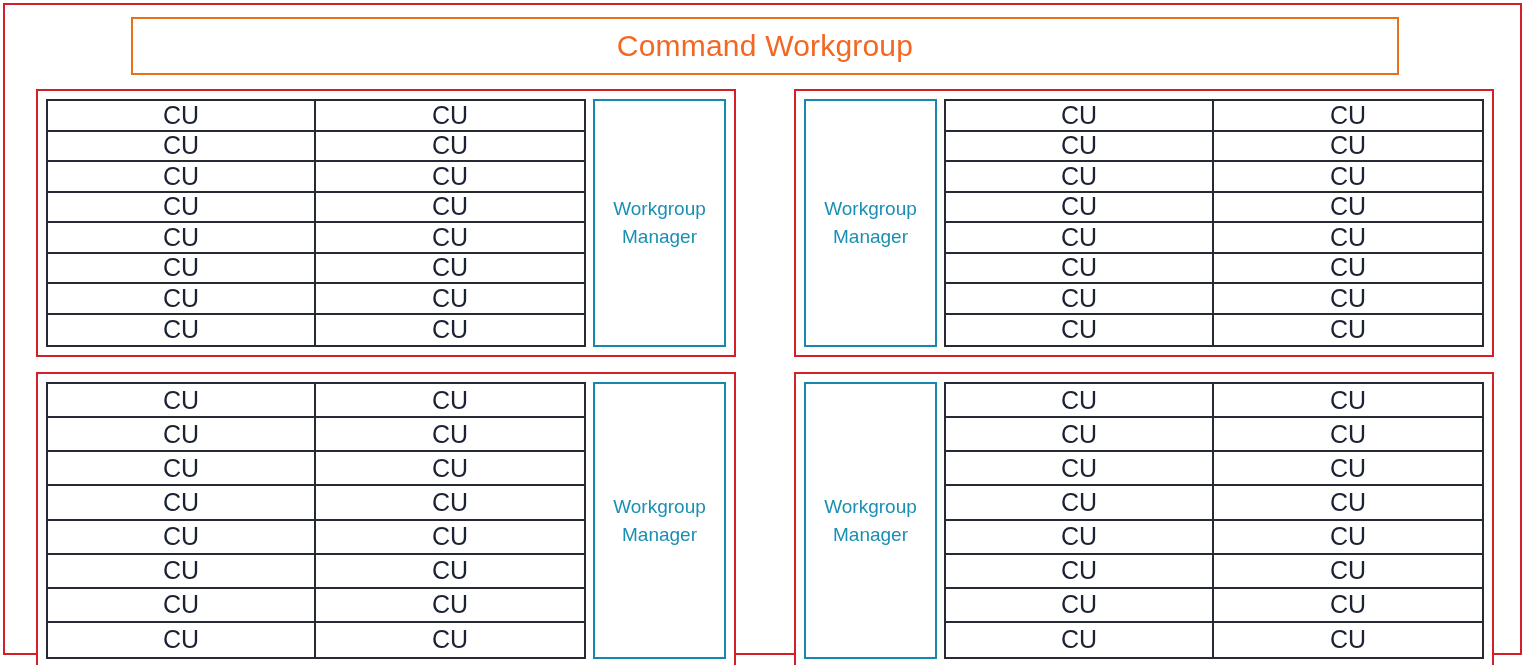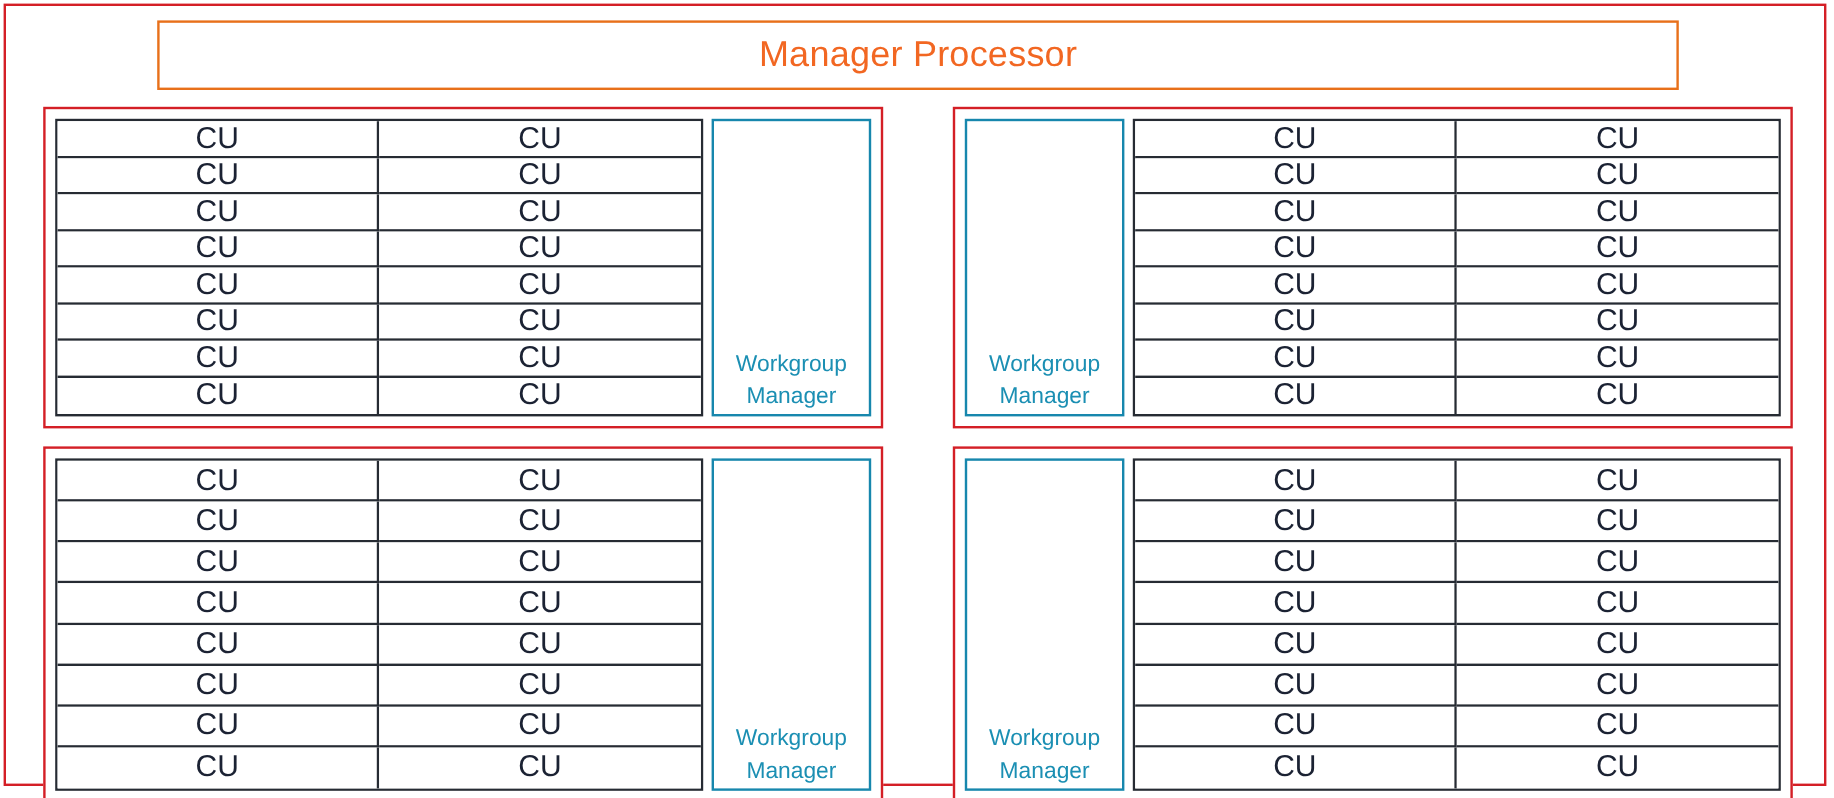--- a/index.html
+++ b/index.html
@@ -102,39 +102,39 @@
   .cu-cell.row-last { border-bottom: none; }
 
   
   .workgroup-manager {
     flex: 0 0 auto;
     width: 133px;
     height: 100%;
     border: 2px solid #1787ad;
     box-sizing: border-box;
     display: flex;
-    align-items: flex-end;
+    align-items: center;
     justify-content: center;
     text-align: center;
     background: #ffffff;
   }
   .wgm-label {
     color: #1b8fb3;
     font-size: 19px;
     line-height: 1.45;
     white-space: pre-line;
   }
 </style>
 </head>
 <body>
 
 <div id="command-processor-root">
 
   <div class="title-box">
-    <div class="title-text">Manager Processor</div>
+    <div class="title-text">Command Workgroup</div>
   </div>
 
   <div class="quadrant-grid">
       <div class="shader-array">
         <div class="cu-table">
           <div class="cu-cell">CU</div>
           <div class="cu-cell col-last">CU</div>
           <div class="cu-cell">CU</div>
           <div class="cu-cell col-last">CU</div>
           <div class="cu-cell">CU</div>

